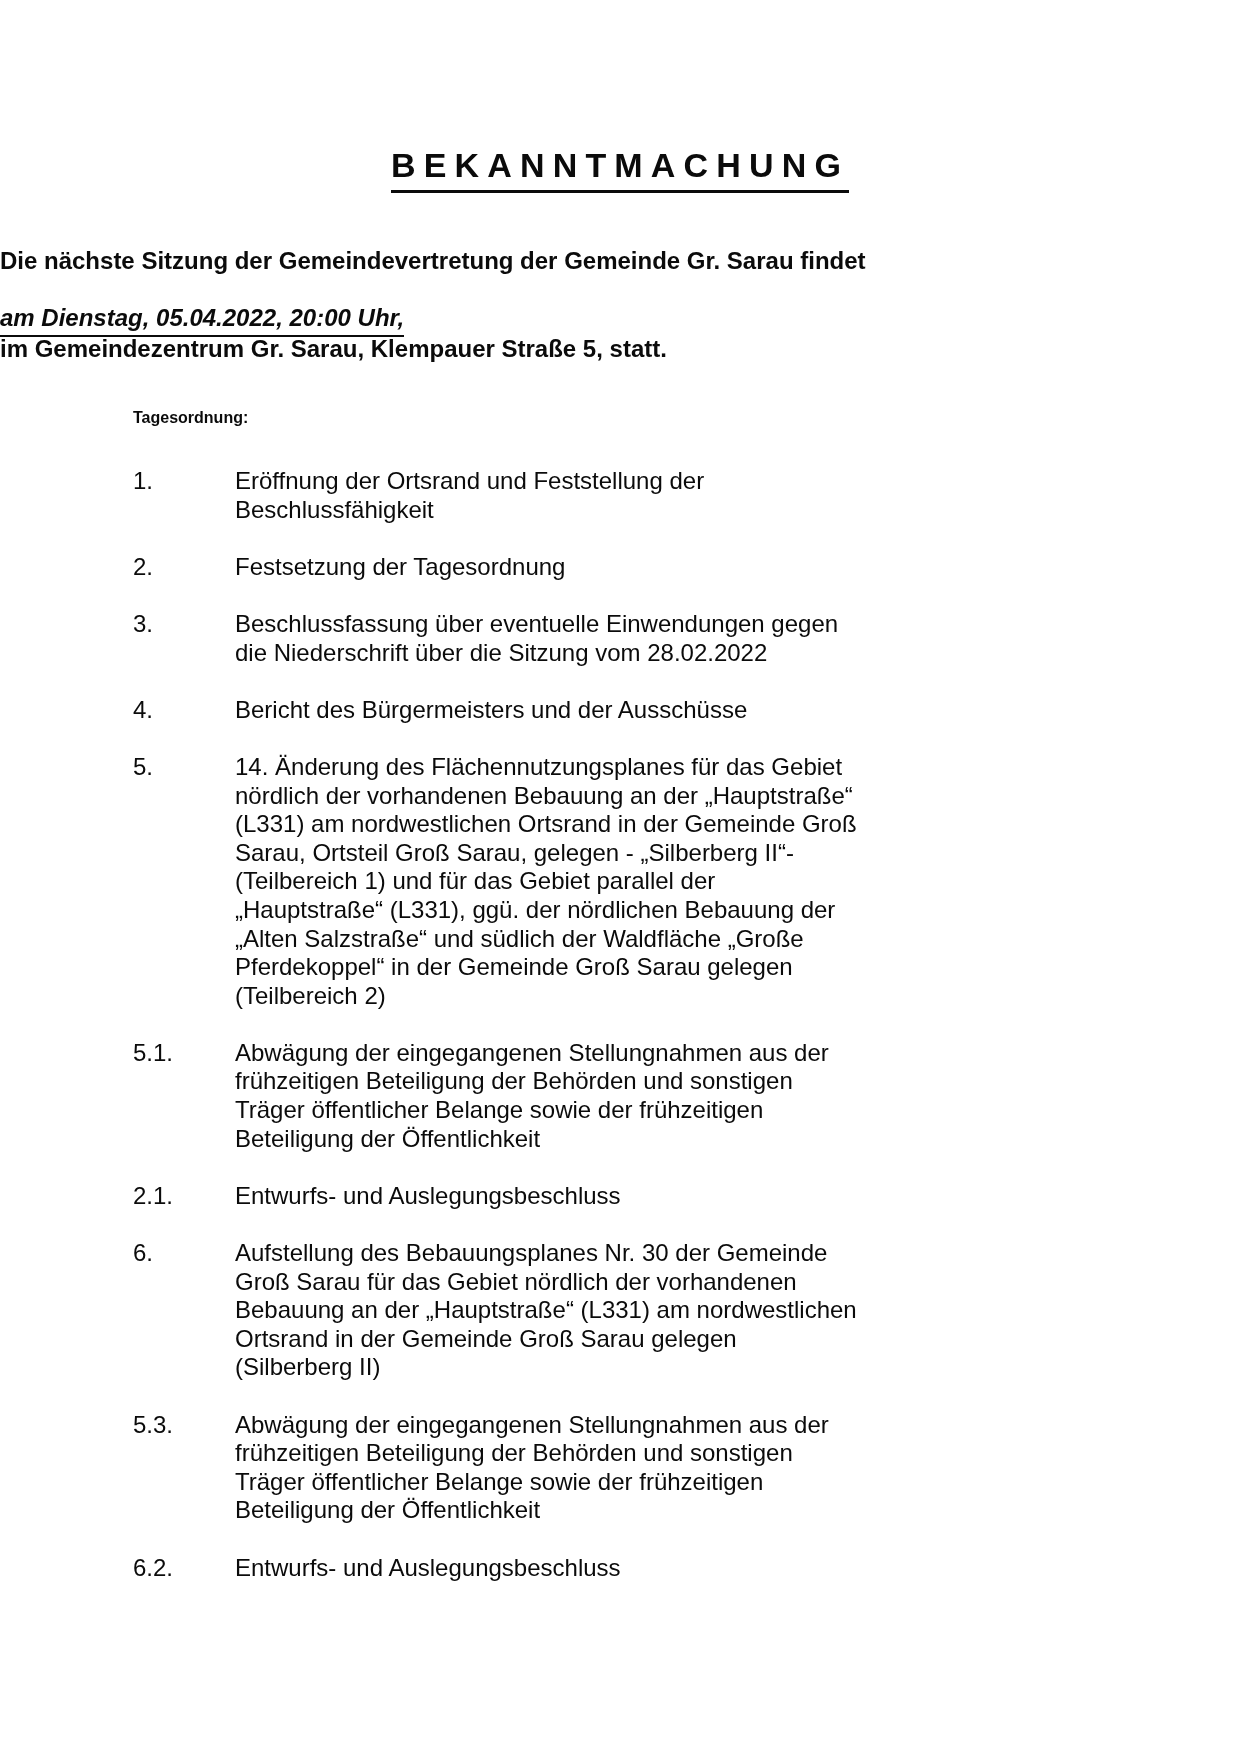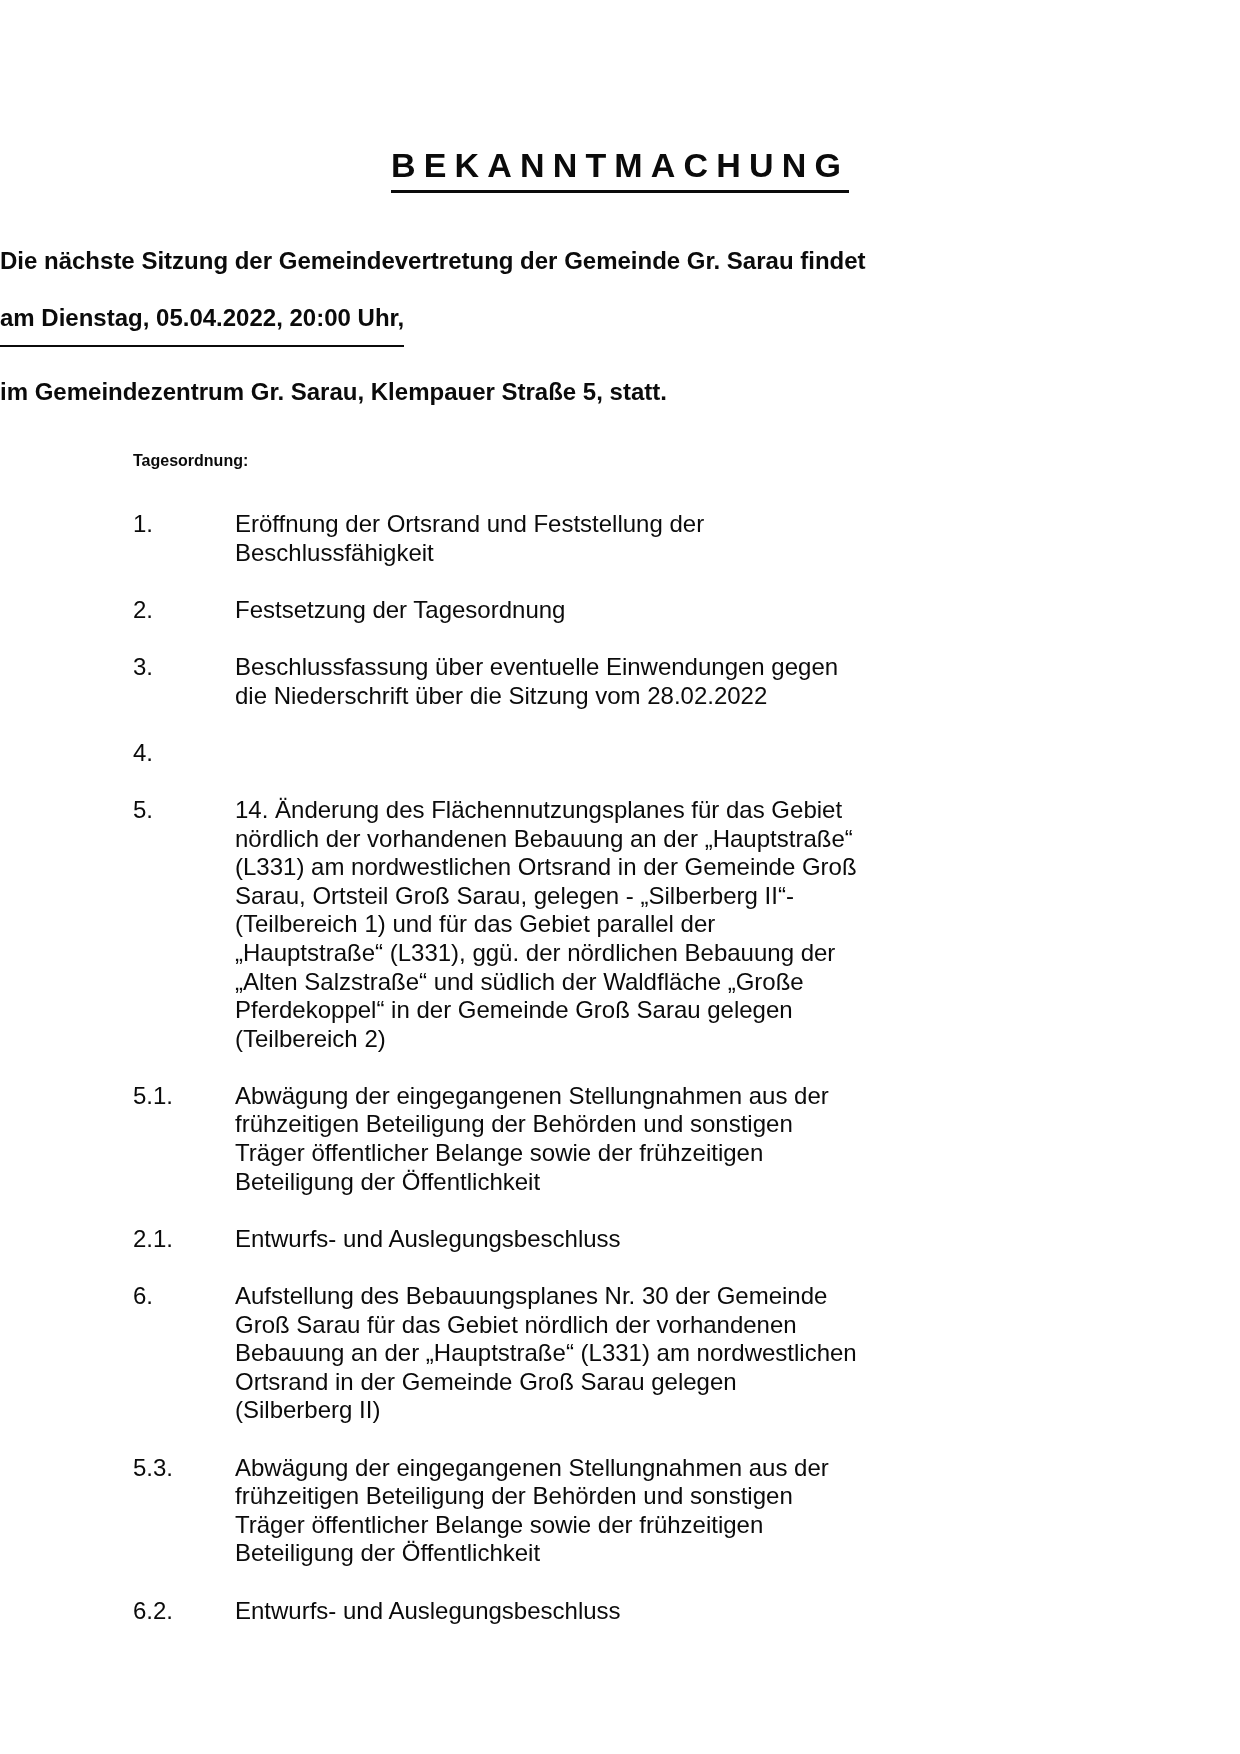--- a/index.html
+++ b/index.html
@@ -34,25 +34,26 @@
     padding-bottom: 5px;
   }
   .intro-line {
     margin: 0;
     text-align: left;
     font-weight: bold;
     line-height: 24px;
   }
   .intro-1 { margin-top: 56px; }
   .intro-2 { margin-top: 33px; }
-  .intro-3 { margin-top: 33px; }
+  .intro-3 { }
   .intro-2 .underlined {
     display: inline-block;
     border-bottom: 2.5px solid #0b0b0b;
-    padding-bottom: 15px;
+    padding-bottom: 5px;
+    font-style: italic;
   }
   .agenda-heading {
     margin: 42px 0 0 133px;
     font-weight: bold;
     font-size: 16px;
     line-height: 29px;
   }
   .agenda-list {
     margin: 35px 0 0 133px;
   }
@@ -102,20 +103,21 @@
     </div>
 
     <div class="agenda-item">
       <div class="item-number">3.</div>
       <div class="item-text">Beschlussfassung über eventuelle Einwendungen gegen
 die Niederschrift über die Sitzung vom 28.02.2022</div>
     </div>
 
     <div class="agenda-item">
       <div class="item-number">4.</div>
+      <div class="item-text">Bericht des Bürgermeisters und der Ausschüsse</div>
     </div>
 
     <div class="agenda-item">
       <div class="item-number">5.</div>
       <div class="item-text">14. Änderung des Flächennutzungsplanes für das Gebiet
 nördlich der vorhandenen Bebauung an der „Hauptstraße“
 (L331) am nordwestlichen Ortsrand in der Gemeinde Groß
 Sarau, Ortsteil Groß Sarau, gelegen - „Silberberg II“-
 (Teilbereich 1) und für das Gebiet parallel der
 „Hauptstraße“ (L331), ggü. der nördlichen Bebauung der

